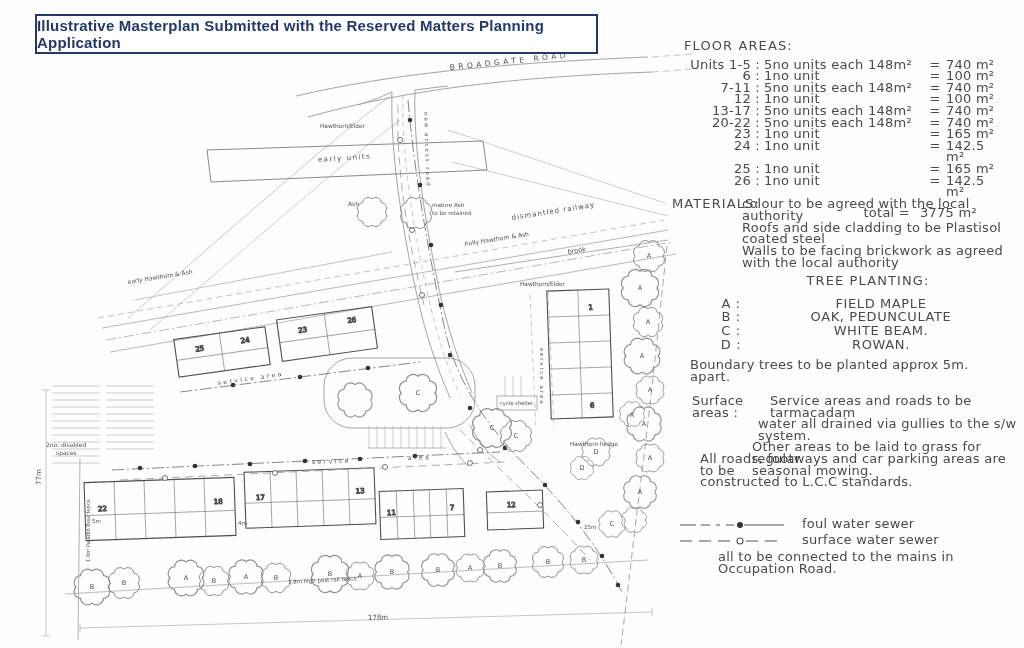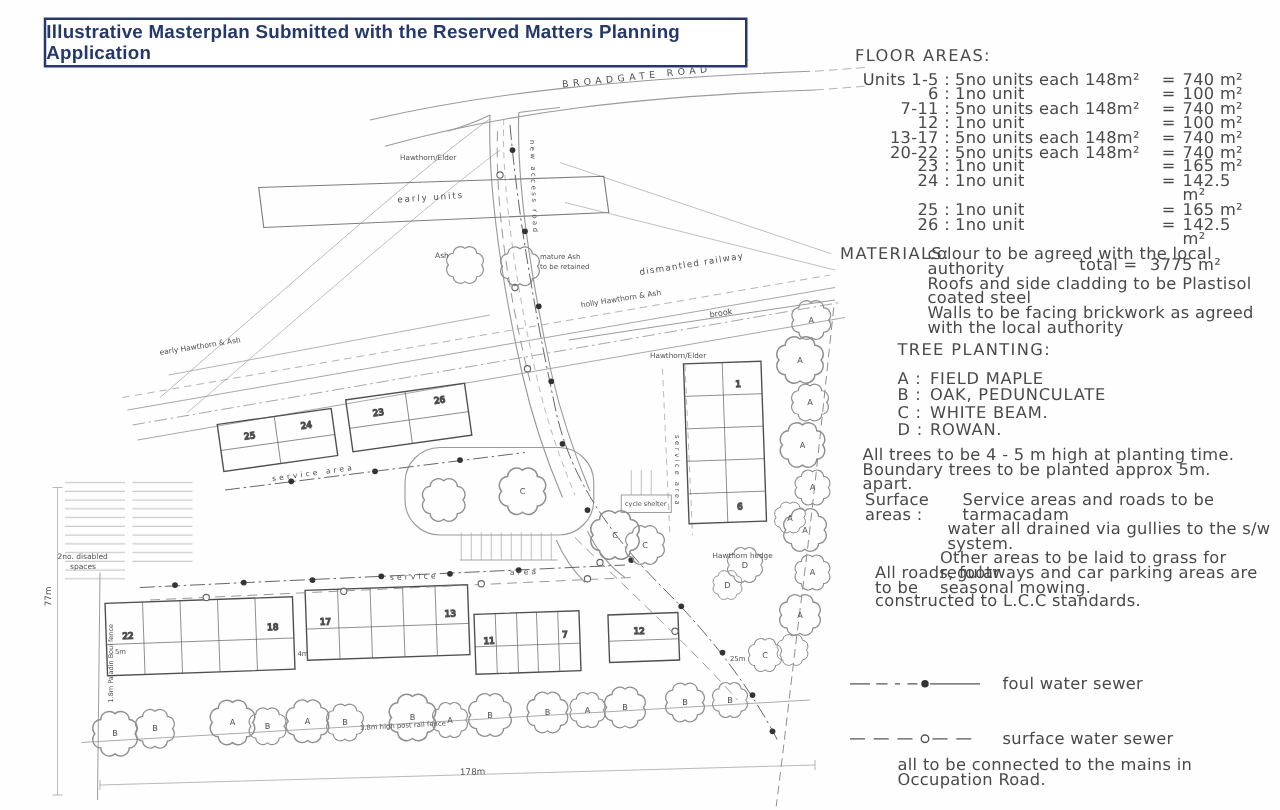--- a/index.html
+++ b/index.html
@@ -17,33 +17,33 @@
   .floor .head{margin-bottom:7px;}
   .frow{display:grid;grid-template-columns:76px 160px 14px 60px;column-gap:4px;}
   .frow .u{text-align:right;}
   .frow .q{text-align:center;}
   .ftotal{margin-top:9px;display:grid;grid-template-columns:236px 80px;}
   .ftotal .tl{text-align:right;padding-right:10px;}
   
   .materials{position:absolute;left:672px;top:198px;width:350px;display:grid;grid-template-columns:66px auto;column-gap:4px;}
   .materials .lines div{margin-bottom:.5px;}
   
-  .trees{position:absolute;left:718px;top:275px;width:300px;}
+  .trees{position:absolute;left:718px;top:275px;width:300px;text-align:center;}
   .trees .items{margin-top:10px;}
   .titem{display:grid;grid-template-columns:26px auto;line-height:13.8px;letter-spacing:.6px;}
   .tree-notes{position:absolute;left:690px;top:359px;width:320px;}
   
   .surface{position:absolute;left:692px;top:395px;width:330px;}
   .surface .r1{display:grid;grid-template-columns:74px auto;column-gap:4px;}
   .surface .ind{padding-left:66px;}
   .surface .ind2{padding-left:60px;}
   .roads-note{position:absolute;left:700px;top:453px;width:310px;}
   
   .legend{position:absolute;left:680px;top:514px;width:330px;}
-  .lrow{display:flex;align-items:flex-start;height:16px;margin-top:28px;}
+  .lrow{display:flex;align-items:flex-end;height:16px;}
   .lrow svg{margin-right:14px;}
   .lconnect{margin-top:5px;padding-left:38px;}
   svg text{fill:#4f4f4f;font-family:"DejaVu Sans",sans-serif;}
 </style>
 </head>
 <body>
 
 <div id="stage">
 
   <svg width="1024" height="648" viewBox="0 0 1024 648" style="position:absolute;left:0;top:0;">
@@ -406,21 +406,20 @@
         <span>C :</span>
           <span>WHITE BEAM.</span>
       </div>
       <div class="titem">
         <span>D :</span>
           <span>ROWAN.</span>
       </div>
     </div>
   </div>
   <div class="tree-notes hw">
-    <div>All trees to be 4 - 5 m high at planting time.</div>
     <div>Boundary trees to be planted approx 5m. apart.</div>
   </div>
 
   <div class="surface hw">
     <div class="r1">
       <span>Surface areas :</span>
       <span>Service areas and roads to be tarmacadam</span>
     </div>
     <div class="ind">water all drained via gullies to the s/w system.</div>
     <div class="ind2">Other areas to be laid to grass for regular</div>

